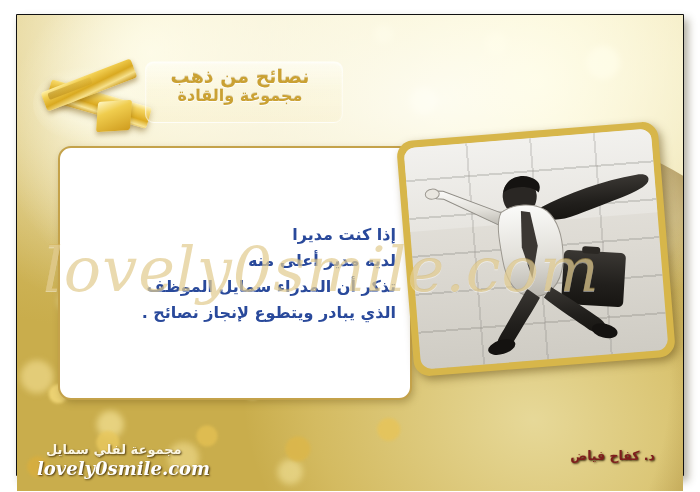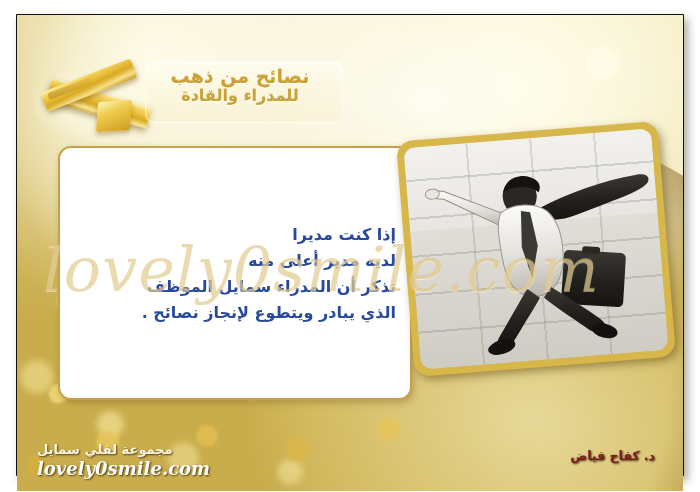--- a/index.html
+++ b/index.html
@@ -286,20 +286,21 @@
     text-align: left;
   }
   .credit-ar {
     font-family: "DejaVu Sans", sans-serif;
     font-weight: bold;
     font-size: 13px;
     color: #fbf6e4;
     text-shadow: 1px 1px 2px rgba(60,40,5,0.85);
     direction: rtl;
     text-align: left;
+    margin-left: 9px;
   }
   .credit-url {
     font-family: "DejaVu Serif", serif;
     font-style: italic;
     font-weight: bold;
     font-size: 18px;
     color: #ffffff;
     text-shadow: 1px 1px 2px rgba(60,40,5,0.9);
     direction: ltr;
     margin-top: 1px;
@@ -336,21 +337,21 @@
     <div class="header-logo">
       <div class="bars">
         <div class="bars-glow"></div>
         <div class="bar bar-b"></div>
         <div class="bar bar-c"></div>
         <div class="bar bar-a"></div>
       </div>
       <div class="logo-plate"></div>
       <div class="logo-text">
         <div class="logo-line1">نصائح من ذهب</div>
-        <div class="logo-line2">للمدراء والقادة</div>
+        <div class="logo-line2">مجموعة والقادة</div>
       </div>
     </div>
 
     <div class="card">
       <div class="quote">
         <div>إذا كنت مديرا</div>
         <div>لديه مدير أعلى منه</div>
         <div>تذكر أن المدراء سمايل الموظف</div>
         <div>الذي يبادر ويتطوع لإنجاز نصائح .</div>
       </div>

